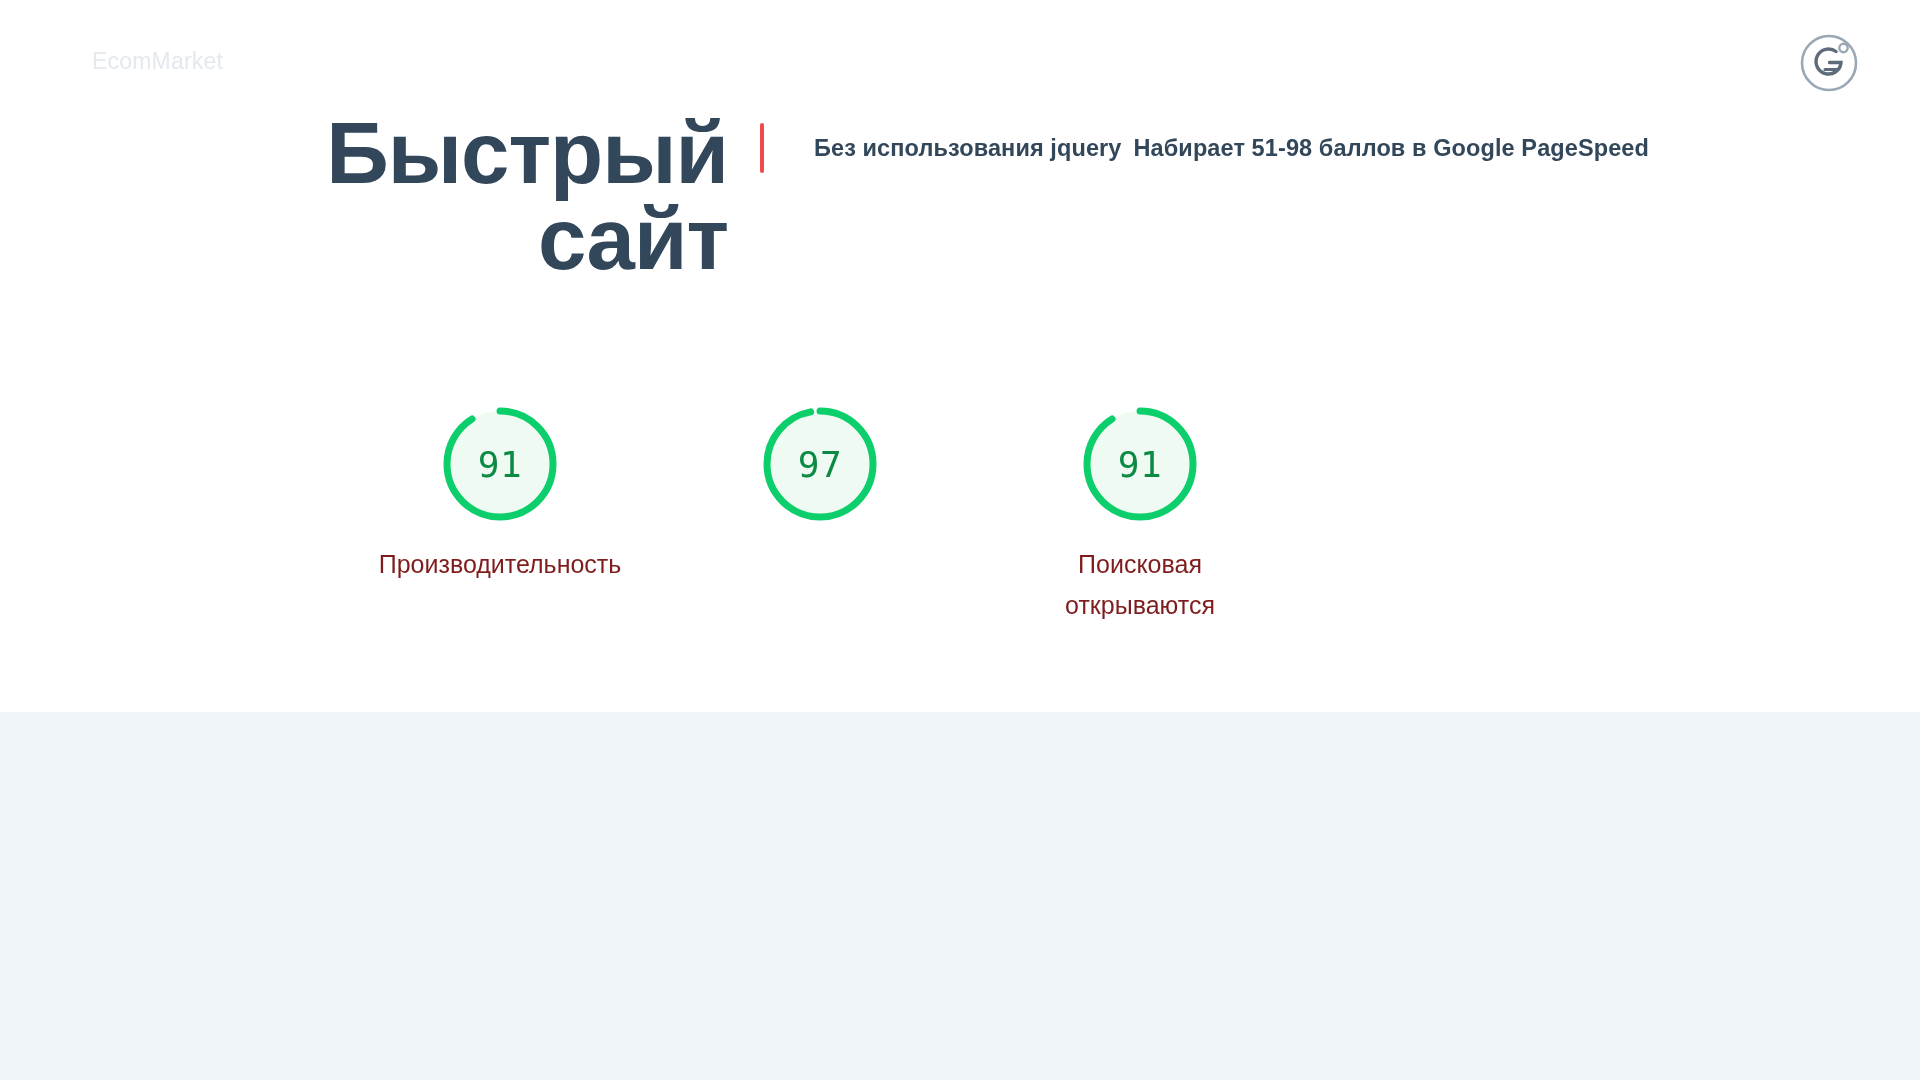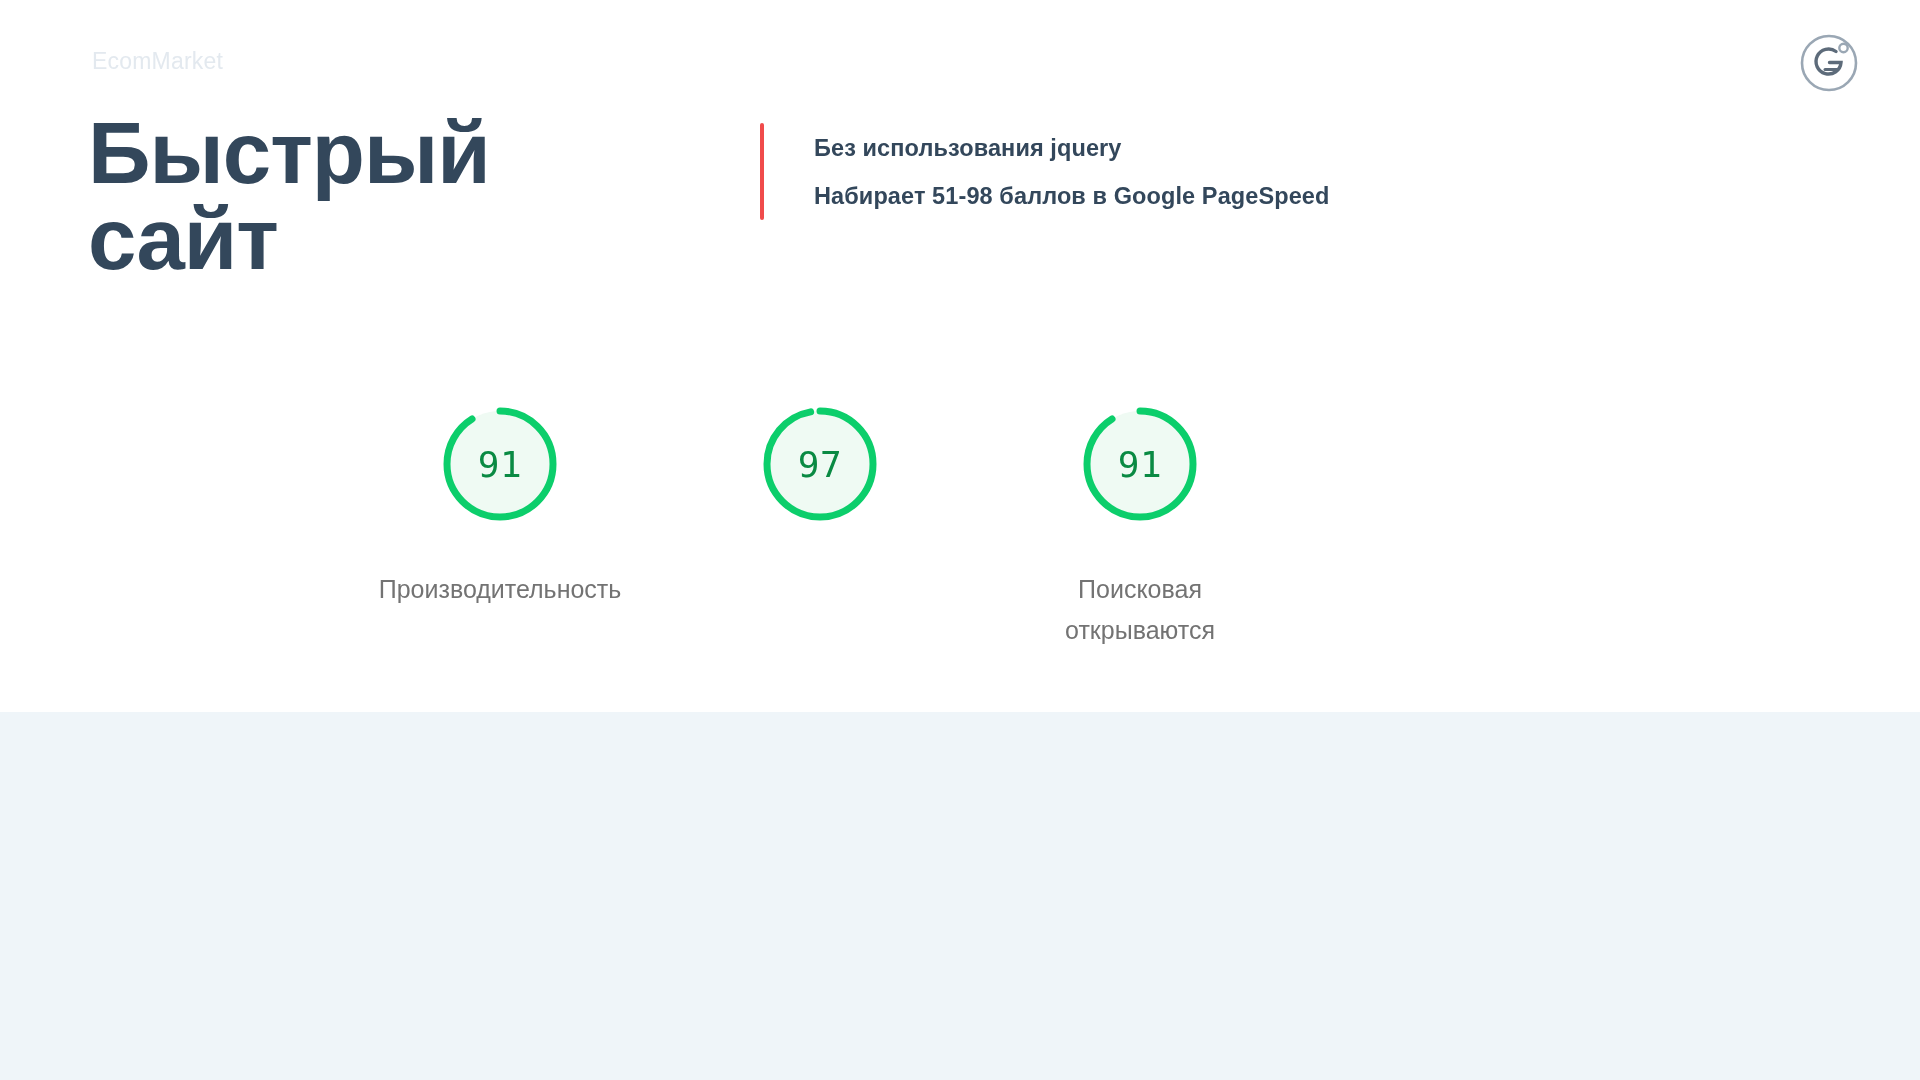--- a/index.html
+++ b/index.html
@@ -23,33 +23,33 @@
 
   .logo {
     position:absolute; right:58px; top:28px;
     width:66px; height:66px;
   }
 
   .title {
     position:absolute; left:88px; top:110px;
     width:640px;
     font-size:87px; font-weight:700; line-height:.99;
-    color:#33475b; letter-spacing:-1px;
+    color:#33475b; letter-spacing:-1px;text-align:right;
   }
   .title-line { display:block; }
 
   .bullets-wrap {
     position:absolute; left:760px; top:123px;
     display:flex; align-items:stretch;
   }
   .bullets-rule {
     width:4px; background:#f04b4b; border-radius:2px;
     margin-right:50px; align-self:stretch;
   }
-  .bullets { display:flex; flex-direction:column; gap:0px; padding-top:2px; }
+  .bullets { display:flex; flex-direction:row; gap:12px; padding-top:2px; }
   .bullet {
     font-size:23.5px; font-weight:700; color:#33475b;
     line-height:47.5px; white-space:nowrap; letter-spacing:.1px;
   }
 
   
   .gauges {
     position:absolute; left:340px; top:400px;
     width:1280px; height:270px;
     display:flex; align-items:flex-start;
@@ -59,22 +59,22 @@
   }
   .gauge-ring { position:relative; width:128px; height:128px;text-decoration:underline; }
   .gauge-ring svg { display:block; width:128px; height:128px; transform:rotate(-90deg); }
   .gauge-val {
     position:absolute; inset:0;
     display:flex; align-items:center; justify-content:center;
     font-family:"DejaVu Sans Mono","Liberation Mono",monospace;
     font-size:36px; font-weight:400; color:#0a8a43; letter-spacing:.5px;
   }
   .gauge-label {
-    margin-top:41px; text-align:center;
-    font-size:25px; font-weight:400; color:#737373; line-height:1.62;
+    margin-top:16px; text-align:center;
+    font-size:25px; font-weight:400; color:#7f1d1d; line-height:1.62;
     max-width:260px;
   }
 
   
   .footer {
     position:absolute; left:0; top:712px; width:1920px; height:368px;
     background:#eff5f9;
   }
 </style>
 </head>

